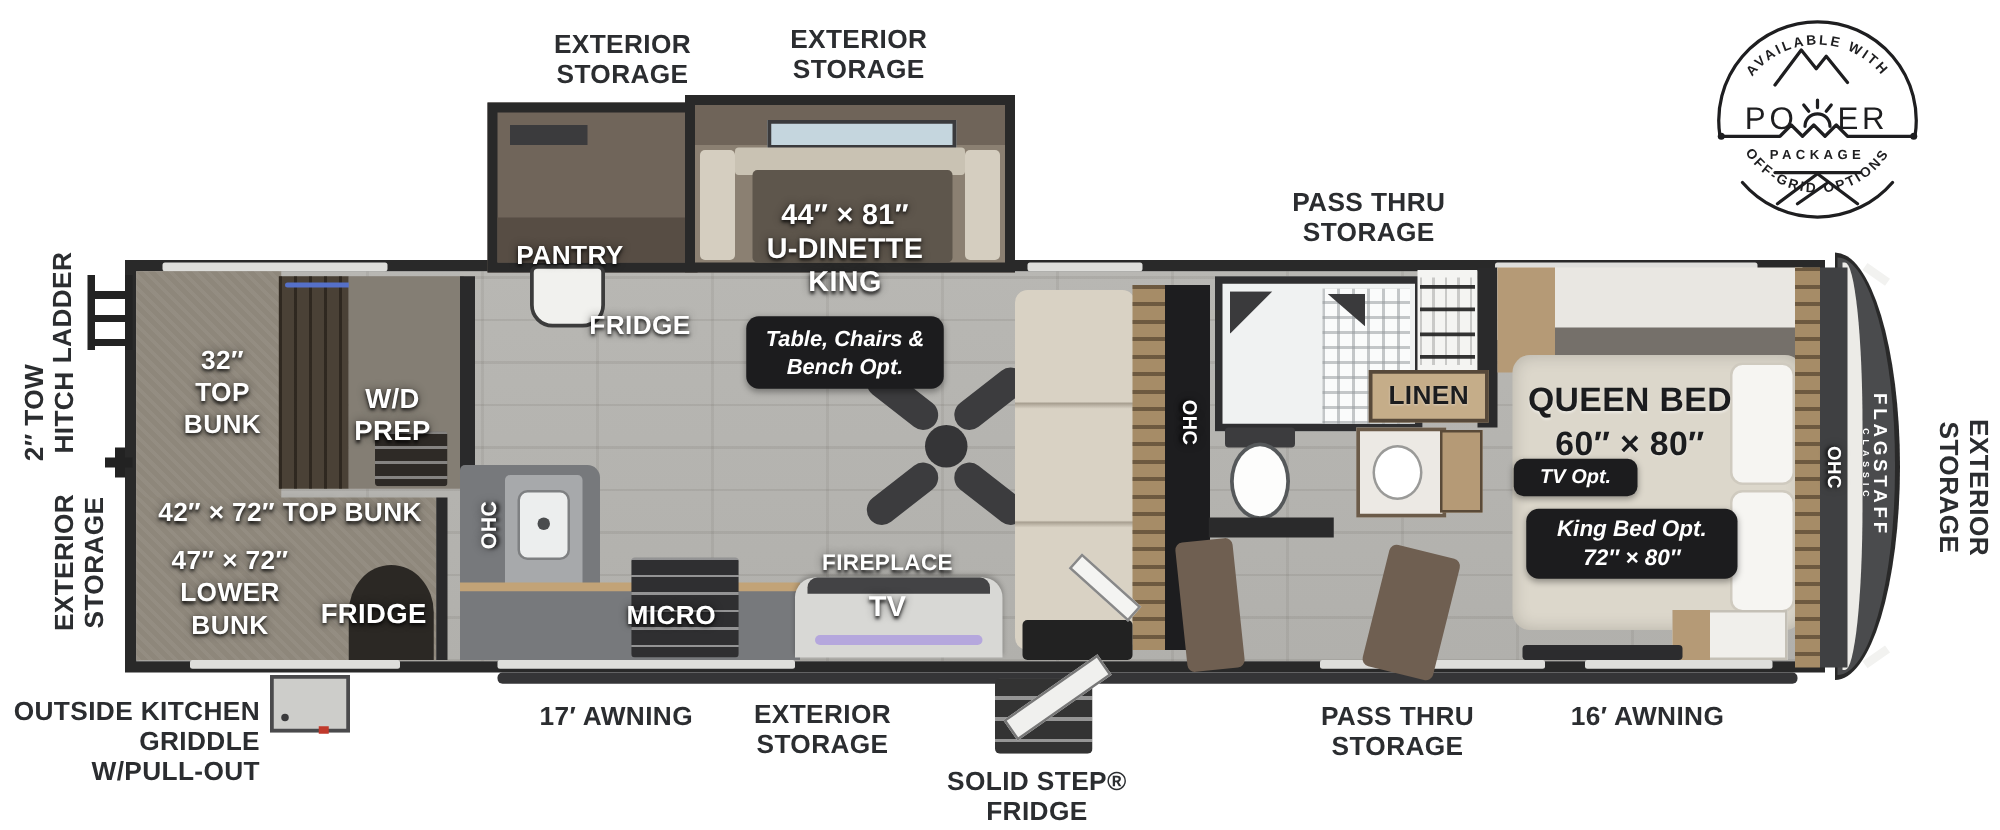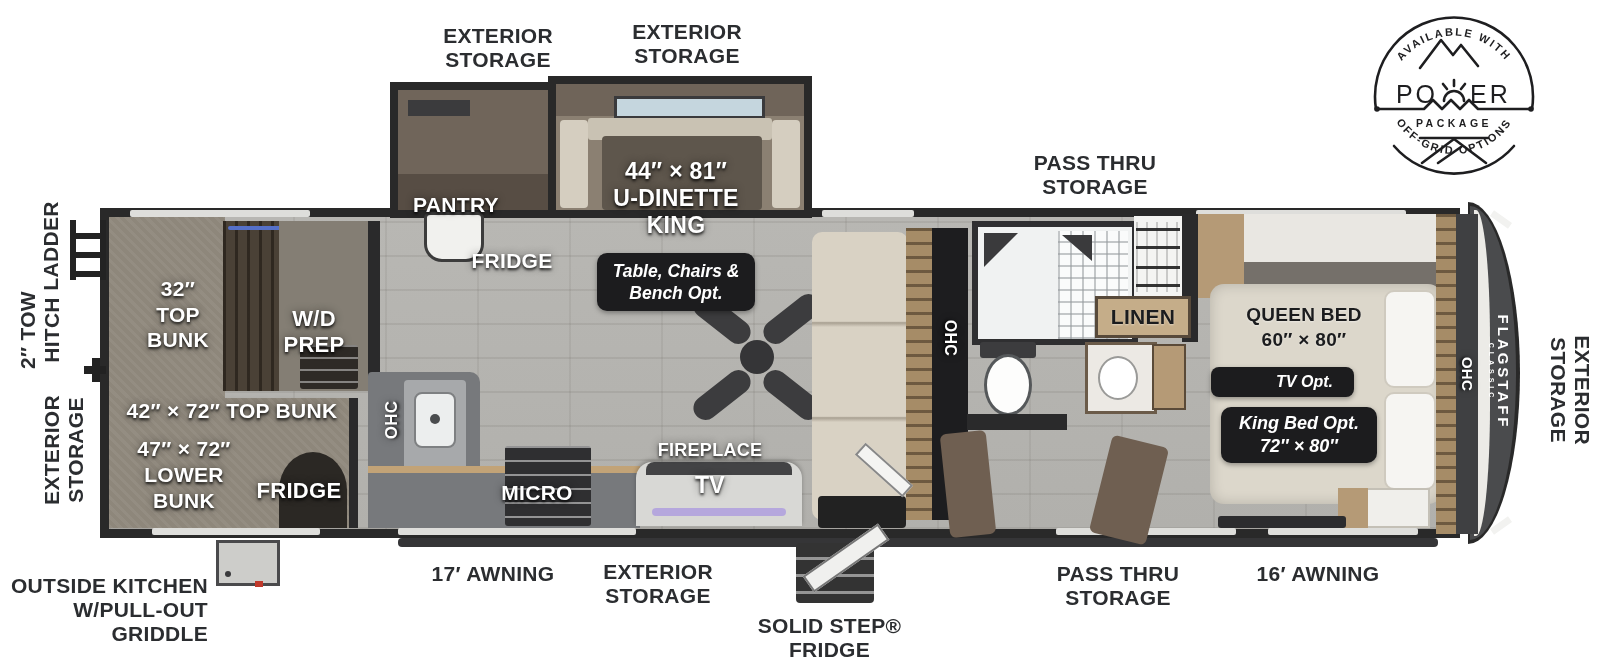--- a/index.html
+++ b/index.html
@@ -204,24 +204,24 @@
     <div>HITCH</div>
   </div>
   <div class="lbl vl" style="left:64px;top:450px;font-size:21px;white-space:nowrap;">
     <div>EXTERIOR</div>
     <div>STORAGE</div>
   </div>
   <div class="lbl vr" style="left:1570px;top:390px;font-size:21px;white-space:nowrap;">
     <div>EXTERIOR</div>
     <div>STORAGE</div>
   </div>
-  <div class="lbl" style="left:0px;top:558px;width:208px;font-size:21px;text-align:right;margin-top:16px;">
+  <div class="lbl" style="left:0px;top:558px;width:208px;font-size:21px;text-align:right;">
     <div>OUTSIDE KITCHEN</div>
+    <div>GRIDDLE</div>
     <div>W/PULL-OUT</div>
-    <div>GRIDDLE</div>
   </div>
   <div class="lbl" style="left:408px;top:562px;width:170px;font-size:21px;white-space:nowrap;">17′ AWNING</div>
   <div class="lbl" style="left:588px;top:560px;width:140px;font-size:21px;">
     <div>EXTERIOR</div>
     <div>STORAGE</div>
   </div>
   <div class="lbl" style="left:752px;top:614px;width:155px;font-size:21px;">
     <div>SOLID STEP®</div>
     <div>FRIDGE</div>
   </div>
@@ -256,26 +256,26 @@
     <div>47″ × 72″</div>
     <div>LOWER</div>
     <div>BUNK</div>
   </div>
   <div class="wl" style="left:243px;top:478px;width:112px;font-size:22px;">FRIDGE</div>
   <div class="wl vl" style="left:392px;top:420px;font-size:17px;white-space:nowrap;">OHC</div>
   <div class="wl" style="left:478px;top:481px;width:118px;font-size:21px;">MICRO</div>
   <div class="wl" style="left:628px;top:440px;width:164px;font-size:18px;">FIREPLACE</div>
   <div class="wl" style="left:678px;top:472px;width:64px;font-size:23px;">TV</div>
   <div class="wl vr" style="left:950px;top:338px;font-size:16px;white-space:nowrap;">OHC</div>
-  <div class="bl" style="left:1213px;top:303px;width:182px;font-size:19px;line-height:1.3;">
+  <div class="bl" style="left:1213px;top:303px;width:182px;font-size:27px;line-height:1.3;">
     <div>QUEEN BED</div>
     <div>60″ × 80″</div>
   </div>
-  <div class="badge" style="left:1211px;top:367px;width:99px;height:30px;font-size:16px;border-radius:8px;padding-left:44px;">TV Opt.</div>
-  <div class="badge" style="left:1221px;top:407px;width:156px;height:56px;font-size:18px;">
+  <div class="badge" style="left:1211px;top:367px;width:99px;height:30px;font-size:16px;border-radius:8px;">TV Opt.</div>
+  <div class="badge" style="left:1221px;top:407px;width:169px;height:56px;font-size:18px;">
     <div>King Bed Opt.</div>
     <div>72″ × 80″</div>
   </div>
   <div class="wl vr" style="left:1467px;top:374px;font-size:15px;white-space:nowrap;">OHC</div>
 
   <div class="abs vr" style="left:1500px;top:372px;width:190px;text-align:center;color:#fff;transform-origin:center;position:absolute;transform:translate(-50%,-50%) rotate(90deg);">
     <div style="font-size:15px;font-weight:bold;letter-spacing:3px;">FLAGSTAFF</div>
     <div style="font-size:7px;font-weight:bold;letter-spacing:4px;">CLASSIC</div>
   </div>
 

